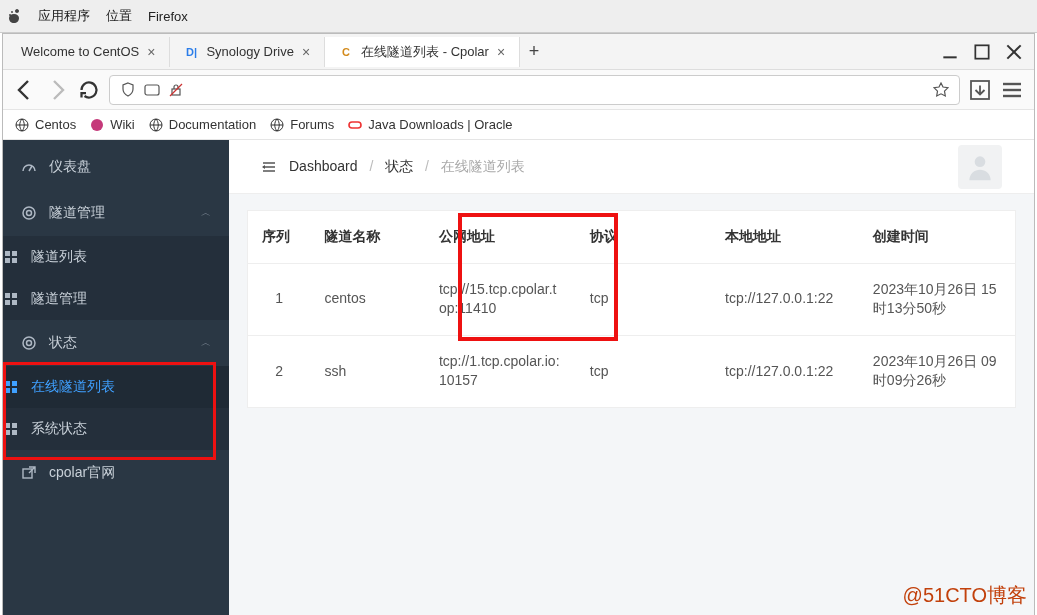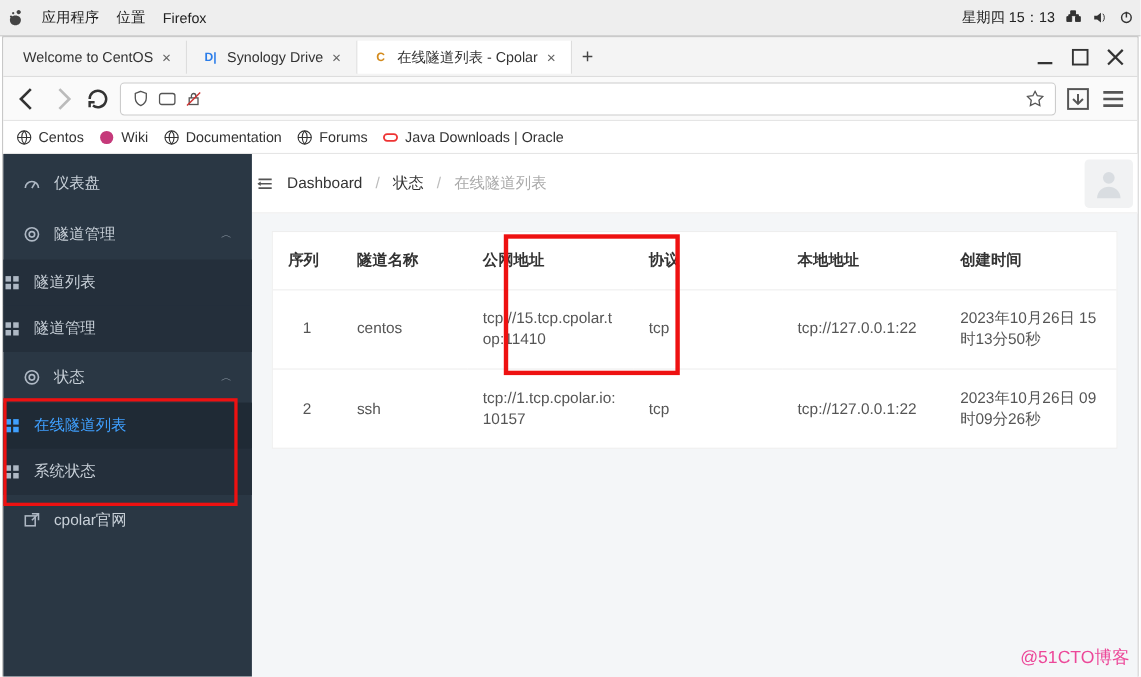--- a/index.html
+++ b/index.html
@@ -43,79 +43,59 @@
   .sidebar { width: 226px; background:#2a3744; color:#c8d0d8; display:flex; flex-direction:column; padding-top:4px; position:relative; }
   .side-item { display:flex; align-items:center; gap:12px; height:46px; padding: 0 18px; font-size:14px; }
   .side-item.section { cursor:pointer; }
   .side-item .chev { margin-left:auto; font-size:10px; color:#8a96a2; }
   .side-sub { display:flex; align-items:center; gap:12px; height:42px; font-size:14px; background:#242f3b; }
   .side-sub.active { color:#3fa0ff; background:#1f2a35; }
   .side-ico { width:16px; height:16px; display:inline-flex; align-items:center; justify-content:center; color:#aeb8c4; }
   .red-box-side { position:absolute; border:3px solid #e11; pointer-events:none; }
 
   .content { flex:1; padding: 0; background:#f4f6f8; }
-  .topline { display:flex; align-items:center; height:54px; padding: 0 4px; background:#fff; border-bottom:1px solid #eee; gap:12px; }
+  .topline { display:flex; align-items:center; height:54px; padding: 0 32px; background:#fff; border-bottom:1px solid #eee; gap:12px; }
   .crumb { font-size:14px; color:#333; }
   .crumb .sep { color:#bbb; margin: 0 8px; }
   .crumb .muted { color:#aaa; }
   .avatar { width:44px; height:44px; margin-left:auto; background:#f1f2f3; border-radius:4px; display:flex; align-items:center; justify-content:center; }
 
   .table-wrap { margin:16px 18px; background:#fff; border:1px solid #eee; position:relative; }
   table { width:100%; border-collapse:collapse; table-layout:fixed; }
   th, td { padding: 16px 14px; text-align:left; font-size:14px; color:#333; vertical-align:middle; line-height:1.4; }
   th { font-weight:600; border-bottom:1px solid #eee; }
   td { border-bottom:1px solid #eee; color:#555; word-wrap:break-word; }
   tbody tr:last-child td { border-bottom:none; }
   col.c-idx { width:60px; }
   col.c-name { width:110px; }
   col.c-pub { width:145px; }
   col.c-proto { width:130px; }
   col.c-local { width:142px; }
   col.c-time { width:150px; }
   .red-box-cell { position:absolute; border:4px solid #e11; pointer-events:none; }
 
-  .watermark { position:absolute; right:10px; bottom:6px; font-size:16px; color:#ec4899;margin-left:27px; }
+  .watermark { position:absolute; right:10px; bottom:6px; font-size:20px; color:#c2410c;margin-left:27px; }
 
   svg { display:block; }
 </style>
 </head>
 <body>
 
 <div class="menubar">
   <div class="left">
     <span class="foot">
       <svg viewBox="0 0 16 16">
           <path fill="#444" d="M11 1c1 0 2 1 2 2s-1 2-2 2-2-1-2-2 1-2 2-2zM6 3c1 0 1 1 1 1s0 1-1 1-1-1-1-1 0-1 1-1zM4 6c1 0 1 1 1 1S5 8 4 8 3 7 3 7s0-1 1-1zM8 6c3 0 5 2 5 4 0 3-2 5-5 5s-5-2-5-5c0-2 2-4 5-4z"></path>
         </svg>
     </span>
     <span>应用程序</span>
     <span>位置</span>
     <span>Firefox</span>
   </div>
   <div class="spacer"></div>
-  <div class="right">
-    <span>星期四 15：13</span>
-    <span class="tray-icon">
-        <svg viewBox="0 0 16 16">
-          <path fill="#333" d="M1 7h5v5H1zM10 7h5v5h-5zM5 1h5v5H5zM3 9V5h5M8 5h5v4" stroke="#333"></path>
-        </svg>
-      </span>
-    <span class="tray-icon">
-        <svg viewBox="0 0 16 16">
-          <path fill="#333" d="M2 6h3l4-3v10l-4-3H2z"></path>
-          <path d="M11 4c2 2 2 6 0 8" stroke="#333" fill="none"></path>
-        </svg>
-      </span>
-    <span class="tray-icon">
-        <svg viewBox="0 0 16 16">
-          <circle cx="8" cy="8" r="5" stroke="#333" fill="none" stroke-width="1.5"></circle>
-          <line x1="8" y1="2" x2="8" y2="8" stroke="#333" stroke-width="1.5"></line>
-        </svg>
-      </span>
-  </div>
 </div>
 
 <div class="browser">
 
   <div class="tabstrip">
     <div class="tab">
       <span class="tab-title">Welcome to CentOS</span>
       <span class="tab-close">×</span>
     </div>
     <div class="tab">

